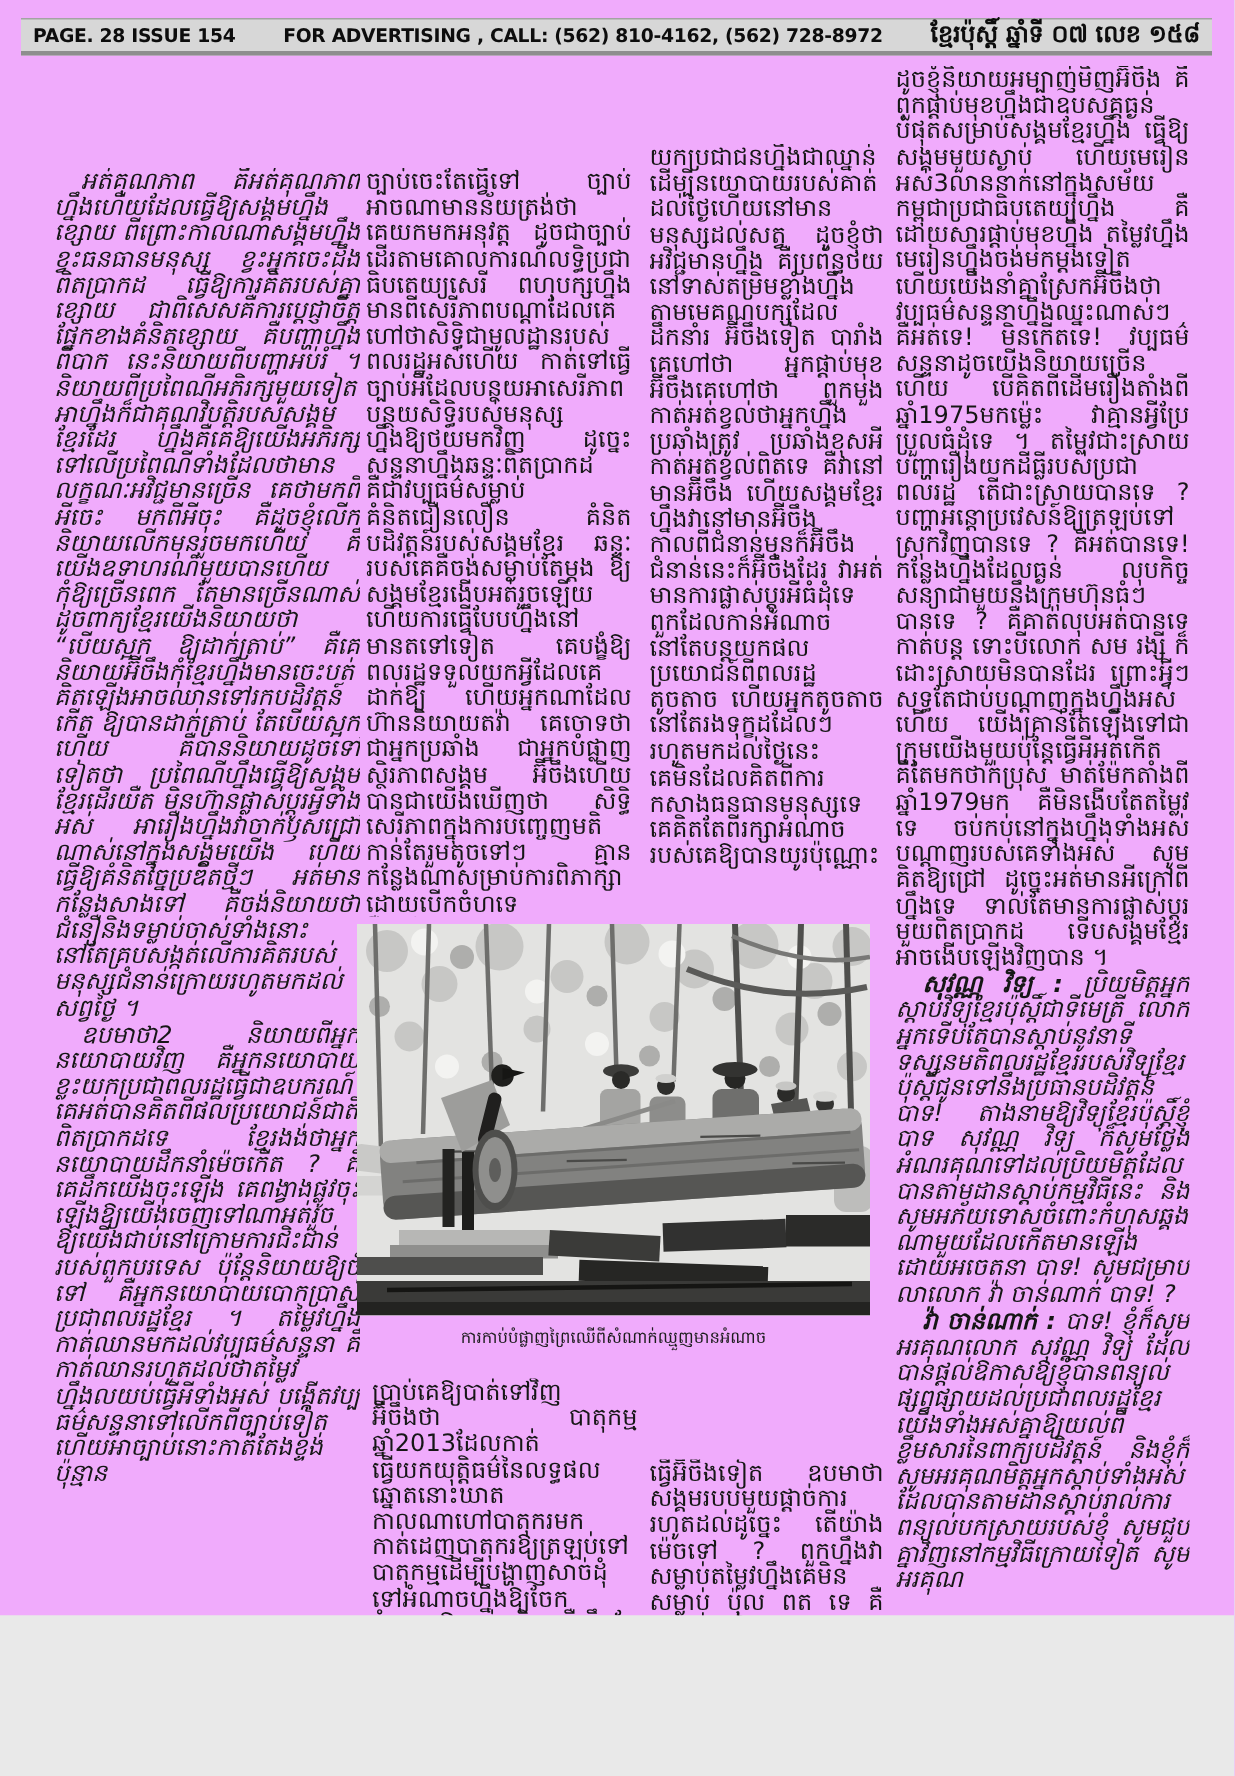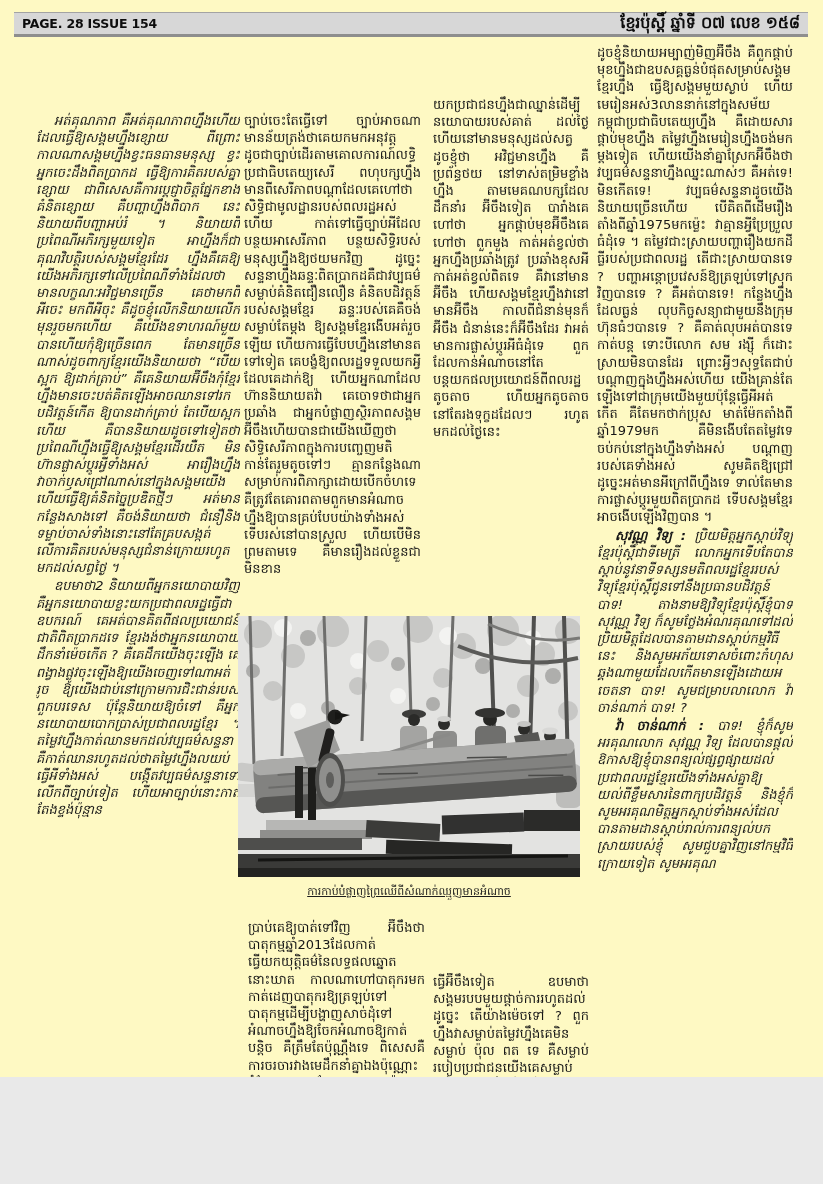--- a/index.html
+++ b/index.html
@@ -1,18 +1,18 @@
 <!DOCTYPE html>
 <html><head>
 <meta charset="utf-8">
 <style>
   html,body{margin:0;padding:0;background:#e9e9e9;}
   .page{
     position:relative;width:823px;height:1077px;margin:0 auto;
-    background:#fef9c3;color:#111;overflow:hidden;
+    background:#f0abfc;color:#111;overflow:hidden;
     font-family:"DejaVu Sans","Liberation Sans",sans-serif;
   }
   
   .masthead{
     position:absolute;left:14px;top:12px;width:794px;height:25px;
     background:#d7d7d7;border-top:1px solid #a3a3a3;border-bottom:3px solid #8e8e8e;
     display:flex;align-items:center;justify-content:space-between;
     padding:0 8px;box-sizing:border-box;
   }
   .masthead .slot{font-weight:bold;font-size:12.5px;letter-spacing:-0.2px;color:#0d0d0d;white-space:nowrap;}
@@ -20,67 +20,69 @@
   
   .headline{
     position:absolute;left:30px;top:46px;width:558px;height:62px;
     display:flex;align-items:center;justify-content:center;
     font-size:34px;font-weight:bold;color:#0a0a0a;line-height:1.1;
     white-space:nowrap;overflow:hidden;
   }
   
   .col{
     position:absolute;overflow:hidden;
-    font-size:13px;line-height:17.2px;text-align:justify;color:#161616;
+    font-size:16px;line-height:17.2px;text-align:justify;color:#161616;
   }
   .col p{margin:0;}
   .col p.indent{text-indent:18px;font-style:italic;}
   .col p + p{margin-top:1px;}
   .col b{font-weight:bold;}
   #col1{left:36px;top:112px;width:204px;height:1053px;}
   #col2t{left:244px;top:112px;width:177px;height:499px;}
   #col2b{left:248px;top:919px;width:177px;height:246px;}
   #col3t{left:433px;top:96px;width:156px;height:499px;}
   #col3b{left:433px;top:973px;width:156px;height:246px;}
   #col4{left:597px;top:44px;width:196px;height:1121px;}
   
   .photo{
     position:absolute;left:238px;top:616px;width:342px;height:261px;
     background:#dcdcdc;overflow:hidden;
   }
   .photo svg{display:block;}
   .caption{
     position:absolute;left:238px;top:884px;width:342px;
-    text-align:center;font-size:11px;color:#1c1c1c;text-decoration:underline;
+    text-align:center;font-size:11px;color:#1c1c1c;
   }
 </style>
 </head>
 <body>
 
 <div class="page">
 
   <div class="masthead">
     <span class="slot">PAGE. 28  ISSUE 154</span>
+    <span class="slot">FOR ADVERTISING ,  CALL: (562) 810-4162, (562) 728-8972</span>
     <span class="slot kh">ខ្មែរប៉ុស្តិ៍ ឆ្នាំទី ០៧   លេខ ១៥៨</span>
   </div>
 
 
   <div class="col" id="col1">
       <p class="indent">អត់គុណភាព គឺអត់គុណភាពហ្នឹងហើយដែលធ្វើឱ្យសង្គមហ្នឹងខ្សោយ ពីព្រោះកាលណាសង្គមហ្នឹងខ្វះធនធានមនុស្ស ខ្វះអ្នកចេះដឹងពិតប្រាកដ ធ្វើឱ្យការគិតរបស់គ្នាខ្សោយ ជាពិសេសគឺការប្តេជ្ញាចិត្តផ្នែកខាងគំនិតខ្សោយ គឺបញ្ហាហ្នឹងពិបាក នេះនិយាយពីបញ្ហាអប់រំ ។ និយាយពីប្រពៃណីអភិរក្សមួយទៀត អាហ្នឹងក៏ជាគុណវិបត្តិរបស់សង្គមខ្មែរដែរ ហ្នឹងគឺគេឱ្យយើងអភិរក្សទៅលើប្រពៃណីទាំងដែលថាមានលក្ខណៈអវិជ្ជមានច្រើន គេថាមកពីអីចេះ មកពីអីចុះ គឺដូចខ្ញុំលើកនិយាយលើកមុនរួចមកហើយ គឺយើងឧទាហរណ៍មួយបានហើយកុំឱ្យច្រើនពេក តែមានច្រើនណាស់ដូចពាក្យខ្មែរយើងនិយាយថា “បើយស្អក ឱ្យដាក់ត្រាប់” គឺគេនិយាយអ៊ីចឹងកុំខ្មែរហ្នឹងមានចេះបត់គិតឡើងអាចឈានទៅរកបដិវត្តន៍កើត ឱ្យបានដាក់ត្រាប់ តែបើយស្អកហើយ គឺបាននិយាយដូចទៅទៀតថា ប្រពៃណីហ្នឹងធ្វើឱ្យសង្គមខ្មែរដើរយឺត មិនហ៊ានផ្លាស់ប្តូរអ្វីទាំងអស់ អារឿងហ្នឹងវាចាក់ឫសជ្រៅណាស់នៅក្នុងសង្គមយើង ហើយធ្វើឱ្យគំនិតច្នៃប្រឌិតថ្មីៗ អត់មានកន្លែងសាងទៅ គឺចង់និយាយថា ជំនឿនិងទម្លាប់ចាស់ទាំងនោះនៅតែគ្របសង្កត់លើការគិតរបស់មនុស្សជំនាន់ក្រោយរហូតមកដល់សព្វថ្ងៃ ។</p>
       <p class="indent">ឧបមាថា2 និយាយពីអ្នកនយោបាយវិញ គឺអ្នកនយោបាយខ្លះយកប្រជាពលរដ្ឋធ្វើជាឧបករណ៍ គេអត់បានគិតពីផលប្រយោជន៍ជាតិពិតប្រាកដទេ ខ្មែរងង់ថាអ្នកនយោបាយដឹកនាំម៉េចកើត ? គឺគេដឹកយើងចុះឡើង គេពង្វាងផ្លូវចុះឡើងឱ្យយើងចេញទៅណាអត់រួច ឱ្យយើងជាប់នៅក្រោមការជិះជាន់របស់ពួកបរទេស ប៉ុន្តែនិយាយឱ្យចំទៅ គឺអ្នកនយោបាយបោកប្រាស់ប្រជាពលរដ្ឋខ្មែរ ។ តម្លៃវហ្នឹងកាត់ឈានមកដល់វប្បធម៌សន្ទនា គឺកាត់ឈានរហូតដល់ថាតម្លៃវហ្នឹងលយប់ធ្វើអីទាំងអស់ បង្កើតវប្បធម៌សន្ទនាទៅលើកពីច្បាប់ទៀត ហើយអាច្បាប់នោះកាត់តែងខ្ទង់ប៉ុន្មាន</p>
     </div>
   <div class="col" id="col2t">
       <p>ច្បាប់ចេះតែធ្វើទៅ ច្បាប់អាចណាមានន័យត្រង់ថាគេយកមកអនុវត្ត ដូចជាច្បាប់ដើរតាមគោលការណ៍លទ្ធិប្រជាធិបតេយ្យសេរី ពហុបក្សហ្នឹង មានពីសេរីភាពបណ្តាដែលគេហៅថាសិទ្ធិជាមូលដ្ឋានរបស់ពលរដ្ឋអស់ហើយ កាត់ទៅធ្វើច្បាប់អីដែលបន្ថយអាសេរីភាព បន្ថយសិទ្ធិរបស់មនុស្សហ្នឹងឱ្យថយមកវិញ ដូច្នេះសន្ទនាហ្នឹងឆន្ទៈពិតប្រាកដគឺជាវប្បធម៌សម្លាប់គំនិតជឿនលឿន គំនិតបដិវត្តន៍របស់សង្គមខ្មែរ ឆន្ទៈរបស់គេគឺចង់សម្លាប់តែម្តង ឱ្យសង្គមខ្មែរងើបអត់រួចឡើយ ហើយការធ្វើបែបហ្នឹងនៅមានតទៅទៀត គេបង្ខំឱ្យពលរដ្ឋទទួលយកអ្វីដែលគេដាក់ឱ្យ ហើយអ្នកណាដែលហ៊ាននិយាយតវ៉ា គេចោទថាជាអ្នកប្រឆាំង ជាអ្នកបំផ្លាញស្ថិរភាពសង្គម អ៊ីចឹងហើយបានជាយើងឃើញថា សិទ្ធិសេរីភាពក្នុងការបញ្ចេញមតិកាន់តែរួមតូចទៅៗ គ្មានកន្លែងណាសម្រាប់ការពិភាក្សាដោយបើកចំហទេ</p>
       <p>គឺត្រូវតែគោរពតាមពួកមានអំណាចហ្នឹងឱ្យបានគ្រប់បែបយ៉ាងទាំងអស់ ទើបរស់នៅបានស្រួល ហើយបើមិនព្រមតាមទេ គឺមានរឿងដល់ខ្លួនជាមិនខាន</p>
     </div>
   <div class="col" id="col2b">
       <p>ប្រាប់គេឱ្យបាត់ទៅវិញ អ៊ីចឹងថា បាតុកម្មឆ្នាំ2013ដែលកាត់ធ្វើយកយុត្តិធម៌នៃលទ្ធផលឆ្នោតនោះឃាត កាលណាហៅបាតុករមក កាត់ដេញបាតុករឱ្យត្រឡប់ទៅ បាតុកម្មដើម្បីបង្ហាញសាច់ដុំទៅអំណាចហ្នឹងឱ្យចែកអំណាចឱ្យកាត់បន្តិច គឺត្រឹមតែប៉ុណ្ណឹងទេ ពិសេសគឺការចរចារវាងមេដឹកនាំគ្នាឯងប៉ុណ្ណោះ ចំណែកពលរដ្ឋដែលចេញមុខតវ៉ានោះ គឺអត់បានអីសោះ ថែមទាំងរងគ្រោះទៀតផង នេះហើយជាមេរៀនដ៏ឈឺចាប់មួយសម្រាប់ខ្មែរយើង</p>
     </div>
   <div class="col" id="col3t">
       <p>យកប្រជាជនហ្នឹងជាឈ្នាន់ដើម្បីនយោបាយរបស់គាត់ ដល់ថ្ងៃហើយនៅមានមនុស្សដល់សត្វ ដូចខ្ញុំថា អវិជ្ជមានហ្នឹង គឺប្រព័ន្ធថយ នៅទាស់តម្រិមខ្លាំងហ្នឹង តាមមេគណបក្សដែលដឹកនាំរ អ៊ីចឹងទៀត បារាំងគេហៅថា អ្នកផ្តាប់មុខអ៊ីចឹងគេហៅថា ពួកមួង កាត់អត់ខ្វល់ថាអ្នកហ្នឹងប្រឆាំងត្រូវ ប្រឆាំងខុសអីកាត់អត់ខ្វល់ពិតទេ គឺវានៅមានអ៊ីចឹង ហើយសង្គមខ្មែរហ្នឹងវានៅមានអ៊ីចឹង កាលពីជំនាន់មុនក៏អ៊ីចឹង ជំនាន់នេះក៏អ៊ីចឹងដែរ វាអត់មានការផ្លាស់ប្តូរអីធំដុំទេ ពួកដែលកាន់អំណាចនៅតែបន្តយកផលប្រយោជន៍ពីពលរដ្ឋតូចតាច ហើយអ្នកតូចតាចនៅតែរងទុក្ខដដែលៗ រហូតមកដល់ថ្ងៃនេះ</p>
+      <p>គេមិនដែលគិតពីការកសាងធនធានមនុស្សទេ គេគិតតែពីរក្សាអំណាចរបស់គេឱ្យបានយូរប៉ុណ្ណោះ</p>
     </div>
   <div class="col" id="col3b">
       <p>ធ្វើអ៊ីចឹងទៀត ឧបមាថា សង្គមរបបមួយផ្តាច់ការរហូតដល់ដូច្នេះ តើយ៉ាងម៉េចទៅ ? ពួកហ្នឹងវាសម្លាប់តម្លៃវហ្នឹងគេមិនសម្លាប់ ប៉ុល ពត ទេ គឺសម្លាប់របៀបប្រជាជនយើងគេសម្លាប់របៀបតាមរបៀបបំបាត់យកកម្មសិទ្ធិ នៅបានឱ្យរត់ទៅនៅក្រៅប្រទេស អស់ពីហ្នឹងទៅ គេរឹបអូសយកទ្រព្យសម្បត្តិ ដីធ្លី ផ្ទះសម្បែងរបស់ពលរដ្ឋដោយគ្មានសំណងសមរម្យ ធ្វើឱ្យគ្រួសារជាច្រើនបាត់បង់ទីលំនៅ</p>
     </div>
   <div class="col" id="col4">
       <p>ដូចខ្ញុំនិយាយអម្បាញ់មិញអ៊ីចឹង គឺពួកផ្តាប់មុខហ្នឹងជាឧបសគ្គធ្ងន់បំផុតសម្រាប់សង្គមខ្មែរហ្នឹង ធ្វើឱ្យសង្គមមួយស្ងាប់ ហើយមេរៀនអស់3លាននាក់នៅក្នុងសម័យកម្ពុជាប្រជាធិបតេយ្យហ្នឹង គឺដោយសារផ្តាប់មុខហ្នឹង តម្លៃវហ្នឹងមេរៀនហ្នឹងចង់មកម្តងទៀត ហើយយើងនាំគ្នាស្រែកអ៊ីចឹងថា វប្បធម៌សន្ទនាហ្នឹងឈ្នះណាស់ៗ គឺអត់ទេ! មិនកើតទេ! វប្បធម៌សន្ទនាដូចយើងនិយាយច្រើនហើយ បើគិតពីដើមរឿងតាំងពីឆ្នាំ1975មកម្ល៉េះ វាគ្មានអ្វីប្រែប្រួលធំដុំទេ ។ តម្លៃវជាះស្រាយបញ្ហារឿងយកដីធ្លីរបស់ប្រជាពលរដ្ឋ តើជាះស្រាយបានទេ ? បញ្ហាអន្តោប្រវេសន៍ឱ្យត្រឡប់ទៅស្រុកវិញបានទេ ? គឺអត់បានទេ! កន្លែងហ្នឹងដែលធ្ងន់ លុបកិច្ចសន្យាជាមួយនឹងក្រុមហ៊ុនធំៗបានទេ ? គឺគាត់លុបអត់បានទេ កាត់បន្ត ទោះបីលោក សម រង្ស៊ី ក៏ដោះស្រាយមិនបានដែរ ព្រោះអ្វីៗសុទ្ធតែជាប់បណ្តាញក្នុងហ្នឹងអស់ហើយ យើងគ្រាន់តែឡើងទៅជាក្រុមយើងមួយប៉ុន្តែធ្វើអីអត់កើត គឺតែមកថាក់ប្រុស មាត់ម៉ែកតាំងពីឆ្នាំ1979មក គឺមិនងើបតែតម្លៃវទេ ចប់កប់នៅក្នុងហ្នឹងទាំងអស់ បណ្តាញរបស់គេទាំងអស់ សូមគិតឱ្យជ្រៅ ដូច្នេះអត់មានអីក្រៅពីហ្នឹងទេ ទាល់តែមានការផ្លាស់ប្តូរមួយពិតប្រាកដ ទើបសង្គមខ្មែរអាចងើបឡើងវិញបាន ។</p>
       <p class="indent"><b>សុវណ្ណ វិទ្យ : </b>ប្រិយមិត្តអ្នកស្តាប់វិទ្យុខ្មែរប៉ុស្តិ៍ជាទីមេត្រី លោកអ្នកទើបតែបានស្តាប់នូវនាទីទស្សនមតិពលរដ្ឋខ្មែររបស់វិទ្យុខ្មែរប៉ុស្តិ៍ជូនទៅនឹងប្រធានបដិវត្តន៍ បាទ! តាងនាមឱ្យវិទ្យុខ្មែរប៉ុស្តិ៍ខ្ញុំបាទ សុវណ្ណ វិទ្យ ក៏សូមថ្លែងអំណរគុណទៅដល់ប្រិយមិត្តដែលបានតាមដានស្តាប់កម្មវិធីនេះ និងសូមអភ័យទោសចំពោះកំហុសឆ្គងណាមួយដែលកើតមានឡើងដោយអចេតនា បាទ! សូមជម្រាបលាលោក វ៉ា ចាន់ណាក់ បាទ! ?</p>
       <p class="indent"><b>វ៉ា ចាន់ណាក់ : </b>បាទ! ខ្ញុំក៏សូមអរគុណលោក សុវណ្ណ វិទ្យ ដែលបានផ្តល់ឱកាសឱ្យខ្ញុំបានពន្យល់ផ្សព្វផ្សាយដល់ប្រជាពលរដ្ឋខ្មែរយើងទាំងអស់គ្នាឱ្យយល់ពីខ្លឹមសារនៃពាក្យបដិវត្តន៍ និងខ្ញុំក៏សូមអរគុណមិត្តអ្នកស្តាប់ទាំងអស់ដែលបានតាមដានស្តាប់រាល់ការពន្យល់បកស្រាយរបស់ខ្ញុំ សូមជួបគ្នាវិញនៅកម្មវិធីក្រោយទៀត សូមអរគុណ</p>
     </div>
 

